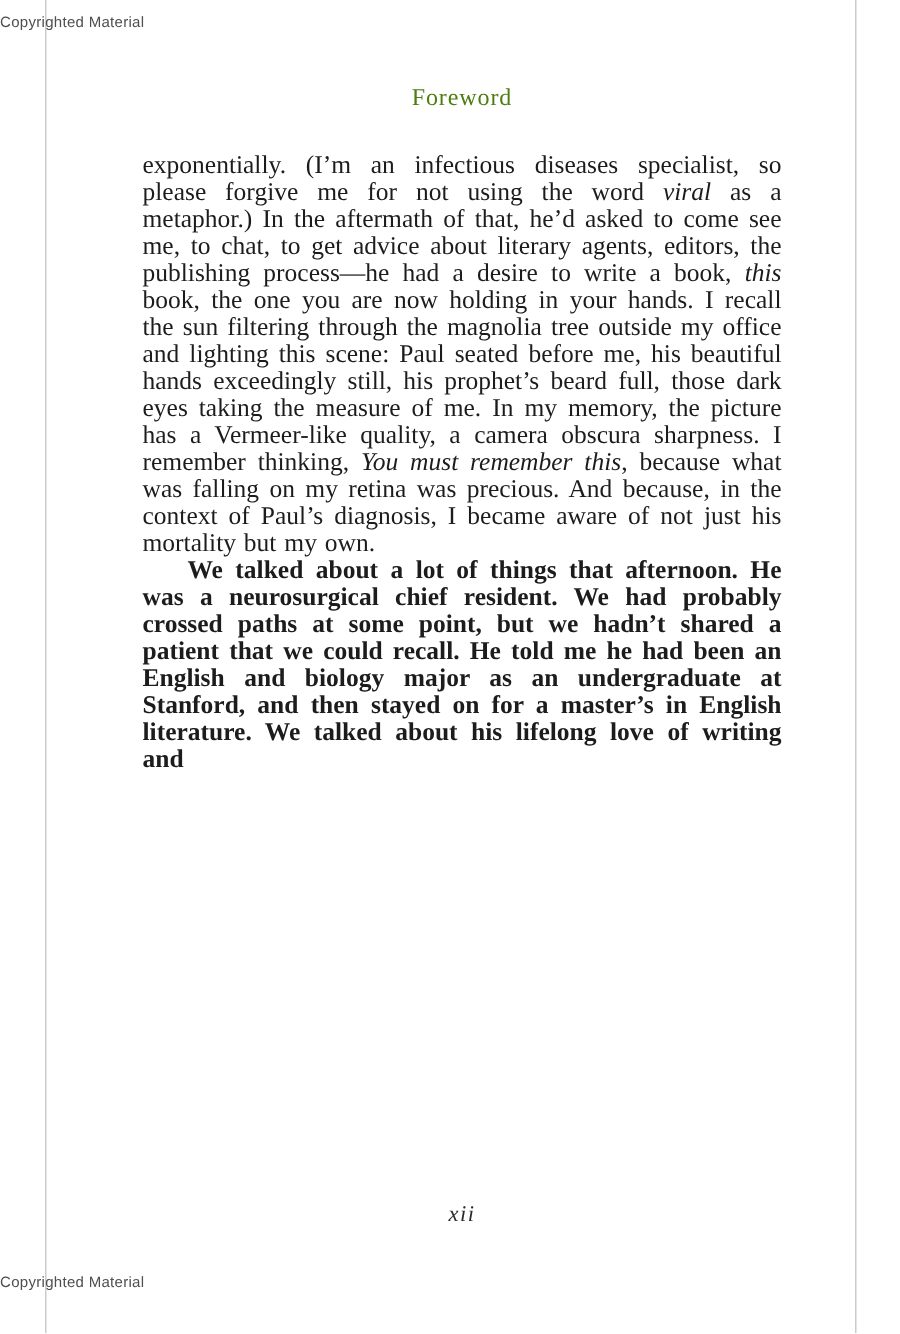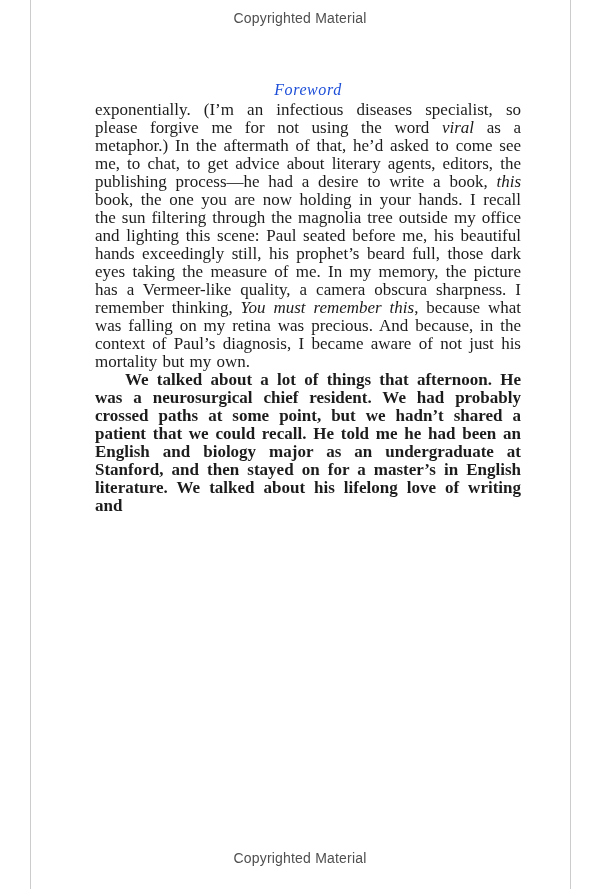--- a/index.html
+++ b/index.html
@@ -21,39 +21,36 @@
       bottom: 0;
       width: 1px;
       background: #cccccc;
     }
     .edge-line.left { left: 30px; }
     .edge-line.right { left: 570px; }
     .watermark {
       position: absolute;
       left: 0;
       width: 100%;
-      text-align: center;
       font-family: "Liberation Sans", sans-serif;
-      font-size: 14px;
+      font-size: 10px;
       color: #4f4f4f;
       letter-spacing: 0.2px;
     }
     .watermark.top { top: 10px; }
     .watermark.bottom { top: 850px; }
     .heading {
       position: absolute;
       top: 57px;
       left: 95px;
       width: 426px;
       text-align: center;
-      font-style: italic;
       font-size: 16px;
       letter-spacing: 0.6px;
-      color: #1d4ed8;
-      margin-top: 24px;
+      color: #4d7c0f;
     }
     .body-text {
       position: absolute;
       top: 101px;
       left: 95px;
       width: 426px;
       font-size: 17px;
       line-height: 18px;
       text-align: justify;
       color: #1c1c1c;
@@ -93,16 +90,17 @@
 
   <div class="watermark top">Copyrighted Material</div>
 
   <div class="heading">Foreword</div>
 
   <div class="body-text">
       <p><span>exponentially. (I’m an infectious diseases specialist, so please forgive me for not using the word </span><em>viral</em><span> as a metaphor.) In the aftermath of that, he’d asked to come see me, to chat, to get advice about literary agents, editors, the publishing process—he had a desire to write a book, </span><em>this</em><span> book, the one you are now holding in your hands. I recall the sun filtering through the magnolia tree outside my office and lighting this scene: Paul seated before me, his beautiful hands exceedingly still, his prophet’s beard full, those dark eyes taking the measure of me. In my memory, the picture has a Vermeer-like quality, a camera obscura sharpness. I remember thinking, </span><em>You must remember this</em><span>, because what was falling on my retina was precious. And because, in the context of Paul’s diagnosis, I became aware of not just his mortality but my own.</span></p>
       <p class="indent"><span>We talked about a lot of things that afternoon. He was a neurosurgical chief resident. We had probably crossed paths at some point, but we hadn’t shared a patient that we could recall. He told me he had been an English and biology major as an undergraduate at Stanford, and then stayed on for a master’s in English literature. We talked about his lifelong love of writing and</span></p>
     </div>
 
+  <div class="page-number">xii</div>
 
   <div class="watermark bottom">Copyrighted Material</div>
 
 </div>
 
 </body></html>

